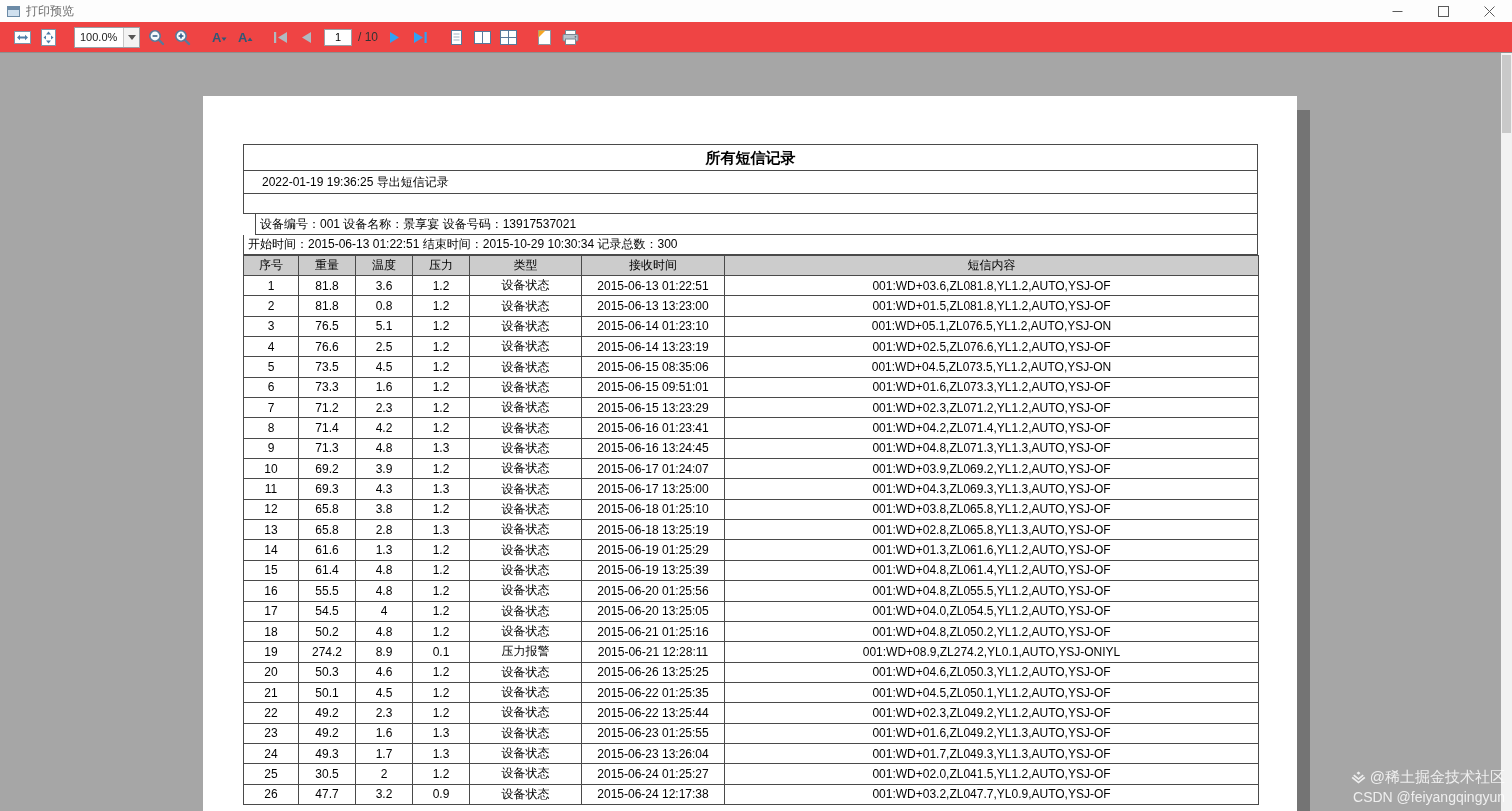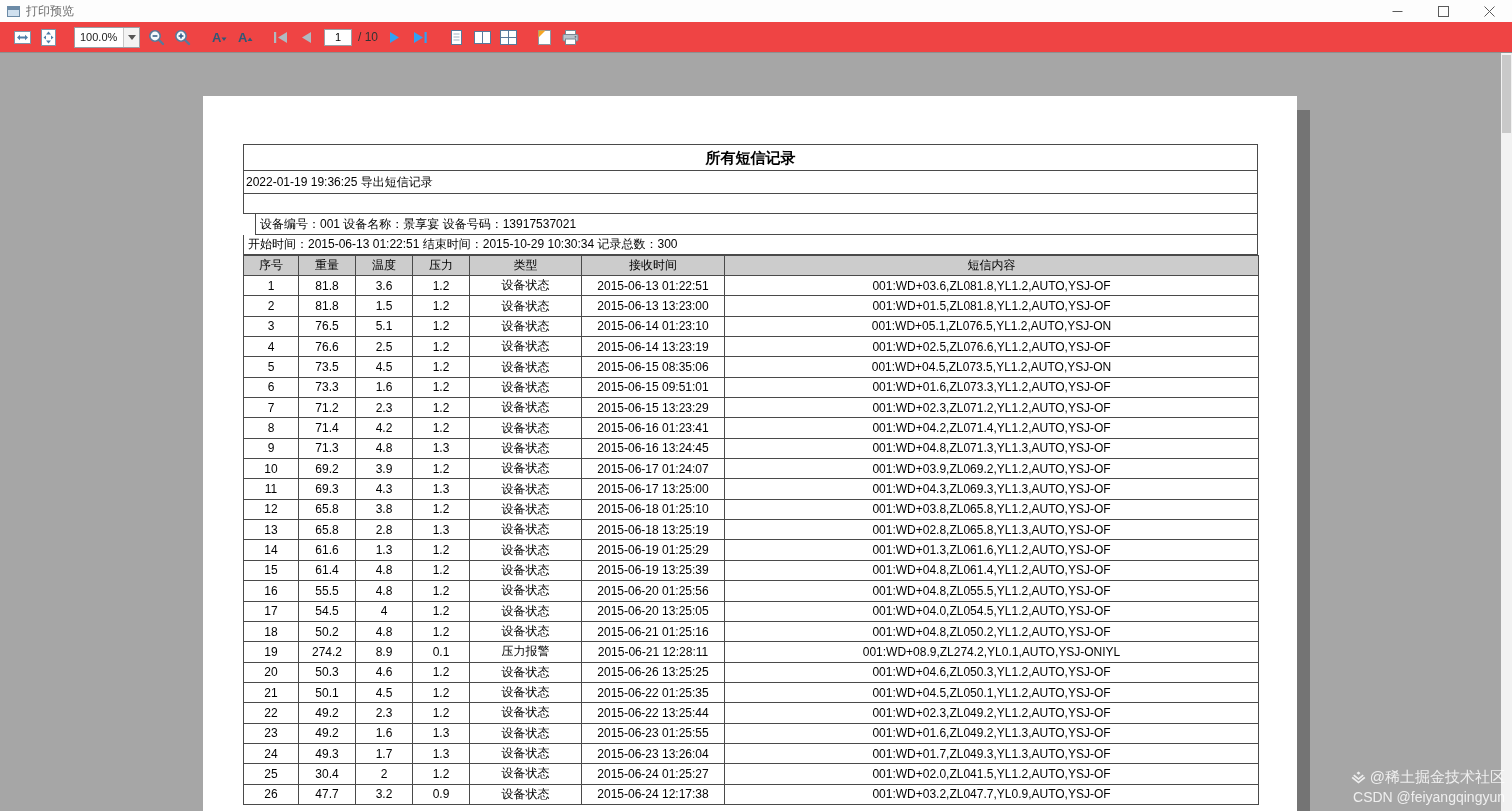--- a/index.html
+++ b/index.html
@@ -24,21 +24,21 @@
   .page-total { font-size:12px; color:#333; margin:0 6px 0 4px; }
 
   
   .preview-area { position:absolute; left:0; top:53px; right:0; bottom:0; background:#a6a6a6; overflow:hidden; }
   .page-shadow { position:absolute; left:1297px; top:57px; width:13px; bottom:0; background:#747474; }
   .page { position:absolute; left:203px; top:43px; width:1094px; height:1500px; background:#ffffff; }
 
   
   .report { position:absolute; left:40px; top:48px; width:1015px; color:#000; }
   .r-title  { height:25px; line-height:25px; border:1px solid #4a4a4a; text-align:center; font-weight:bold; font-size:15px; }
-  .r-export { height:22px; line-height:22px; border:1px solid #4a4a4a; border-top:0; font-size:12px; padding-left:2px; }
+  .r-export { height:22px; line-height:22px; border:1px solid #4a4a4a; border-top:0; font-size:12px; padding-left:18px; }
   .r-spacer { height:19px; border:1px solid #4a4a4a; border-top:0; }
   .r-device { height:20px; line-height:20px; border:1px solid #4a4a4a; border-top:0; font-size:12px; padding-left:4px;margin-left:12px; }
   .r-range  { height:19px; line-height:19px; border:1px solid #4a4a4a; border-top:0; font-size:12px; padding-left:4px; }
   table.sms { border-collapse:collapse; width:1015px; table-layout:fixed; }
   table.sms th, table.sms td { border:1px solid #4a4a4a; font-size:12px; font-weight:normal; text-align:center; padding:0; white-space:nowrap; overflow:hidden; }
   table.sms th { background:#cccccc; height:19px; }
   table.sms td { height:19.35px; }
 
   
   .scrollbar { position:absolute; right:0; top:0; width:11px; height:100%; background:#f2f2f2; }
@@ -266,21 +266,21 @@
               <td>81.8</td>
               <td>3.6</td>
               <td>1.2</td>
               <td>设备状态</td>
               <td>2015-06-13 01:22:51</td>
               <td>001:WD+03.6,ZL081.8,YL1.2,AUTO,YSJ-OF</td>
             </tr>
             <tr>
               <td>2</td>
               <td>81.8</td>
-              <td>1.5</td>
+              <td>0.8</td>
               <td>1.2</td>
               <td>设备状态</td>
               <td>2015-06-13 13:23:00</td>
               <td>001:WD+01.5,ZL081.8,YL1.2,AUTO,YSJ-OF</td>
             </tr>
             <tr>
               <td>3</td>
               <td>76.5</td>
               <td>5.1</td>
               <td>1.2</td>
@@ -472,21 +472,21 @@
               <td>24</td>
               <td>49.3</td>
               <td>1.7</td>
               <td>1.3</td>
               <td>设备状态</td>
               <td>2015-06-23 13:26:04</td>
               <td>001:WD+01.7,ZL049.3,YL1.3,AUTO,YSJ-OF</td>
             </tr>
             <tr>
               <td>25</td>
-              <td>30.4</td>
+              <td>30.5</td>
               <td>2</td>
               <td>1.2</td>
               <td>设备状态</td>
               <td>2015-06-24 01:25:27</td>
               <td>001:WD+02.0,ZL041.5,YL1.2,AUTO,YSJ-OF</td>
             </tr>
             <tr>
               <td>26</td>
               <td>47.7</td>
               <td>3.2</td>

